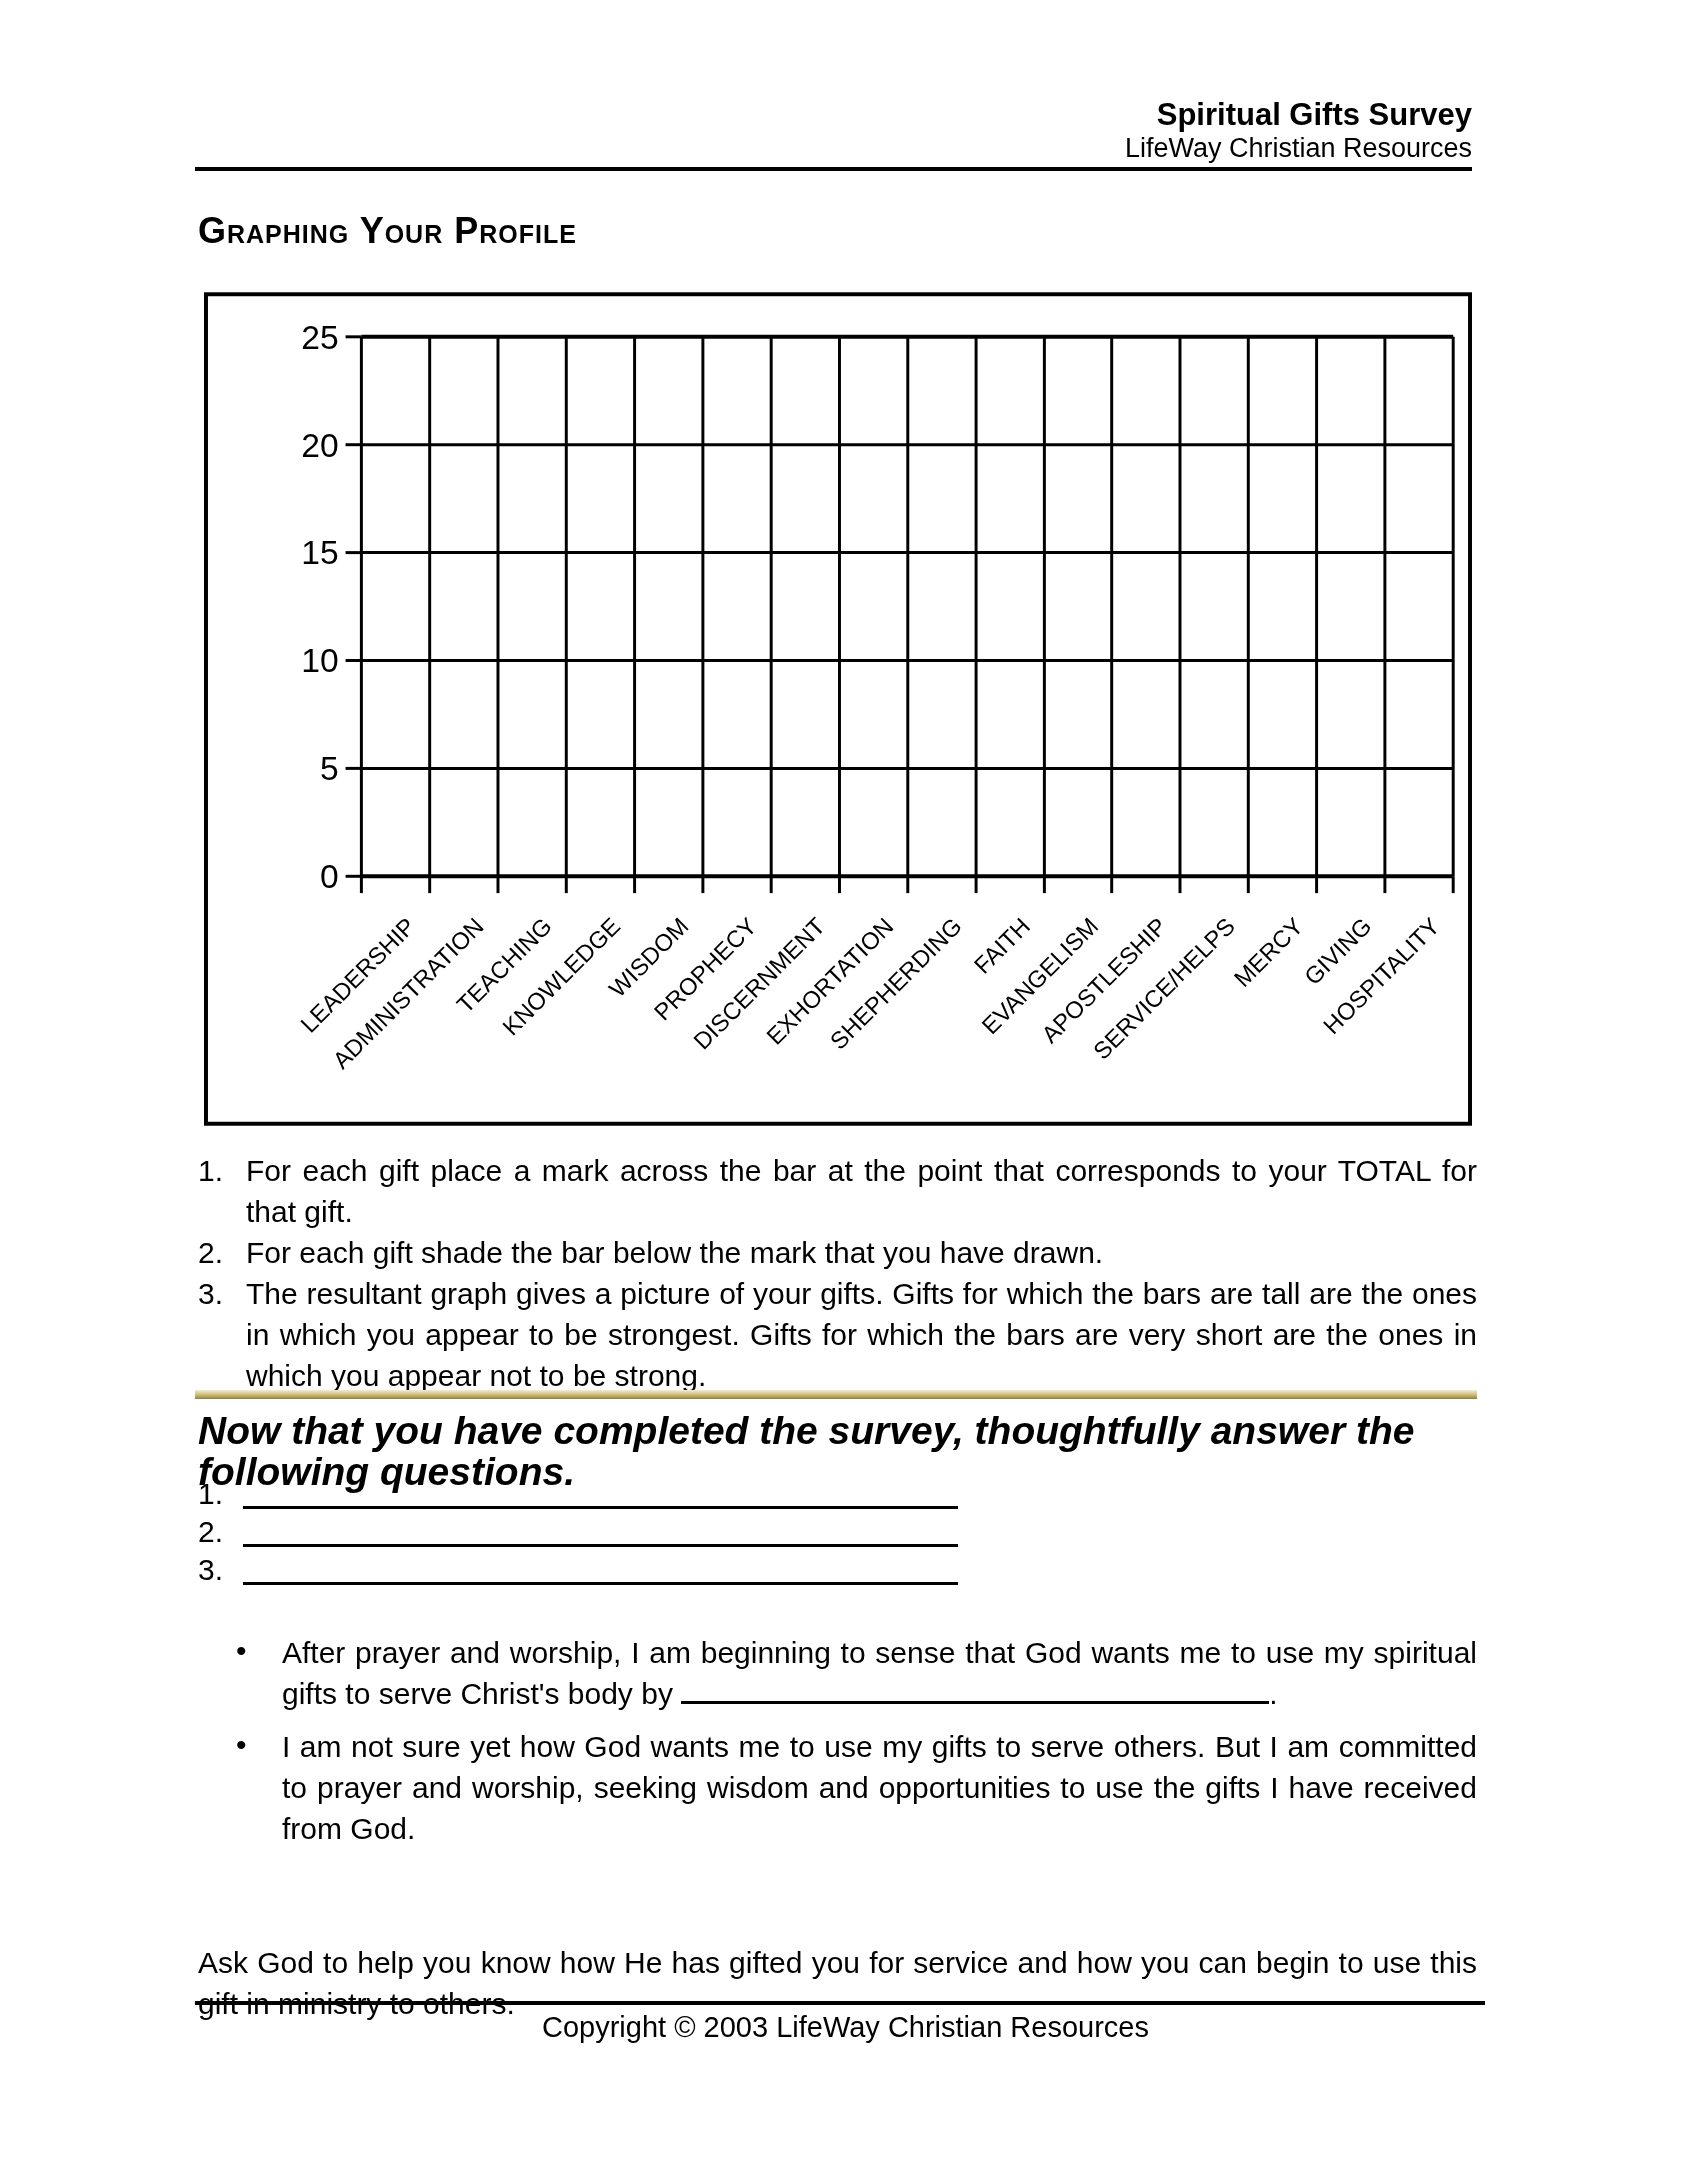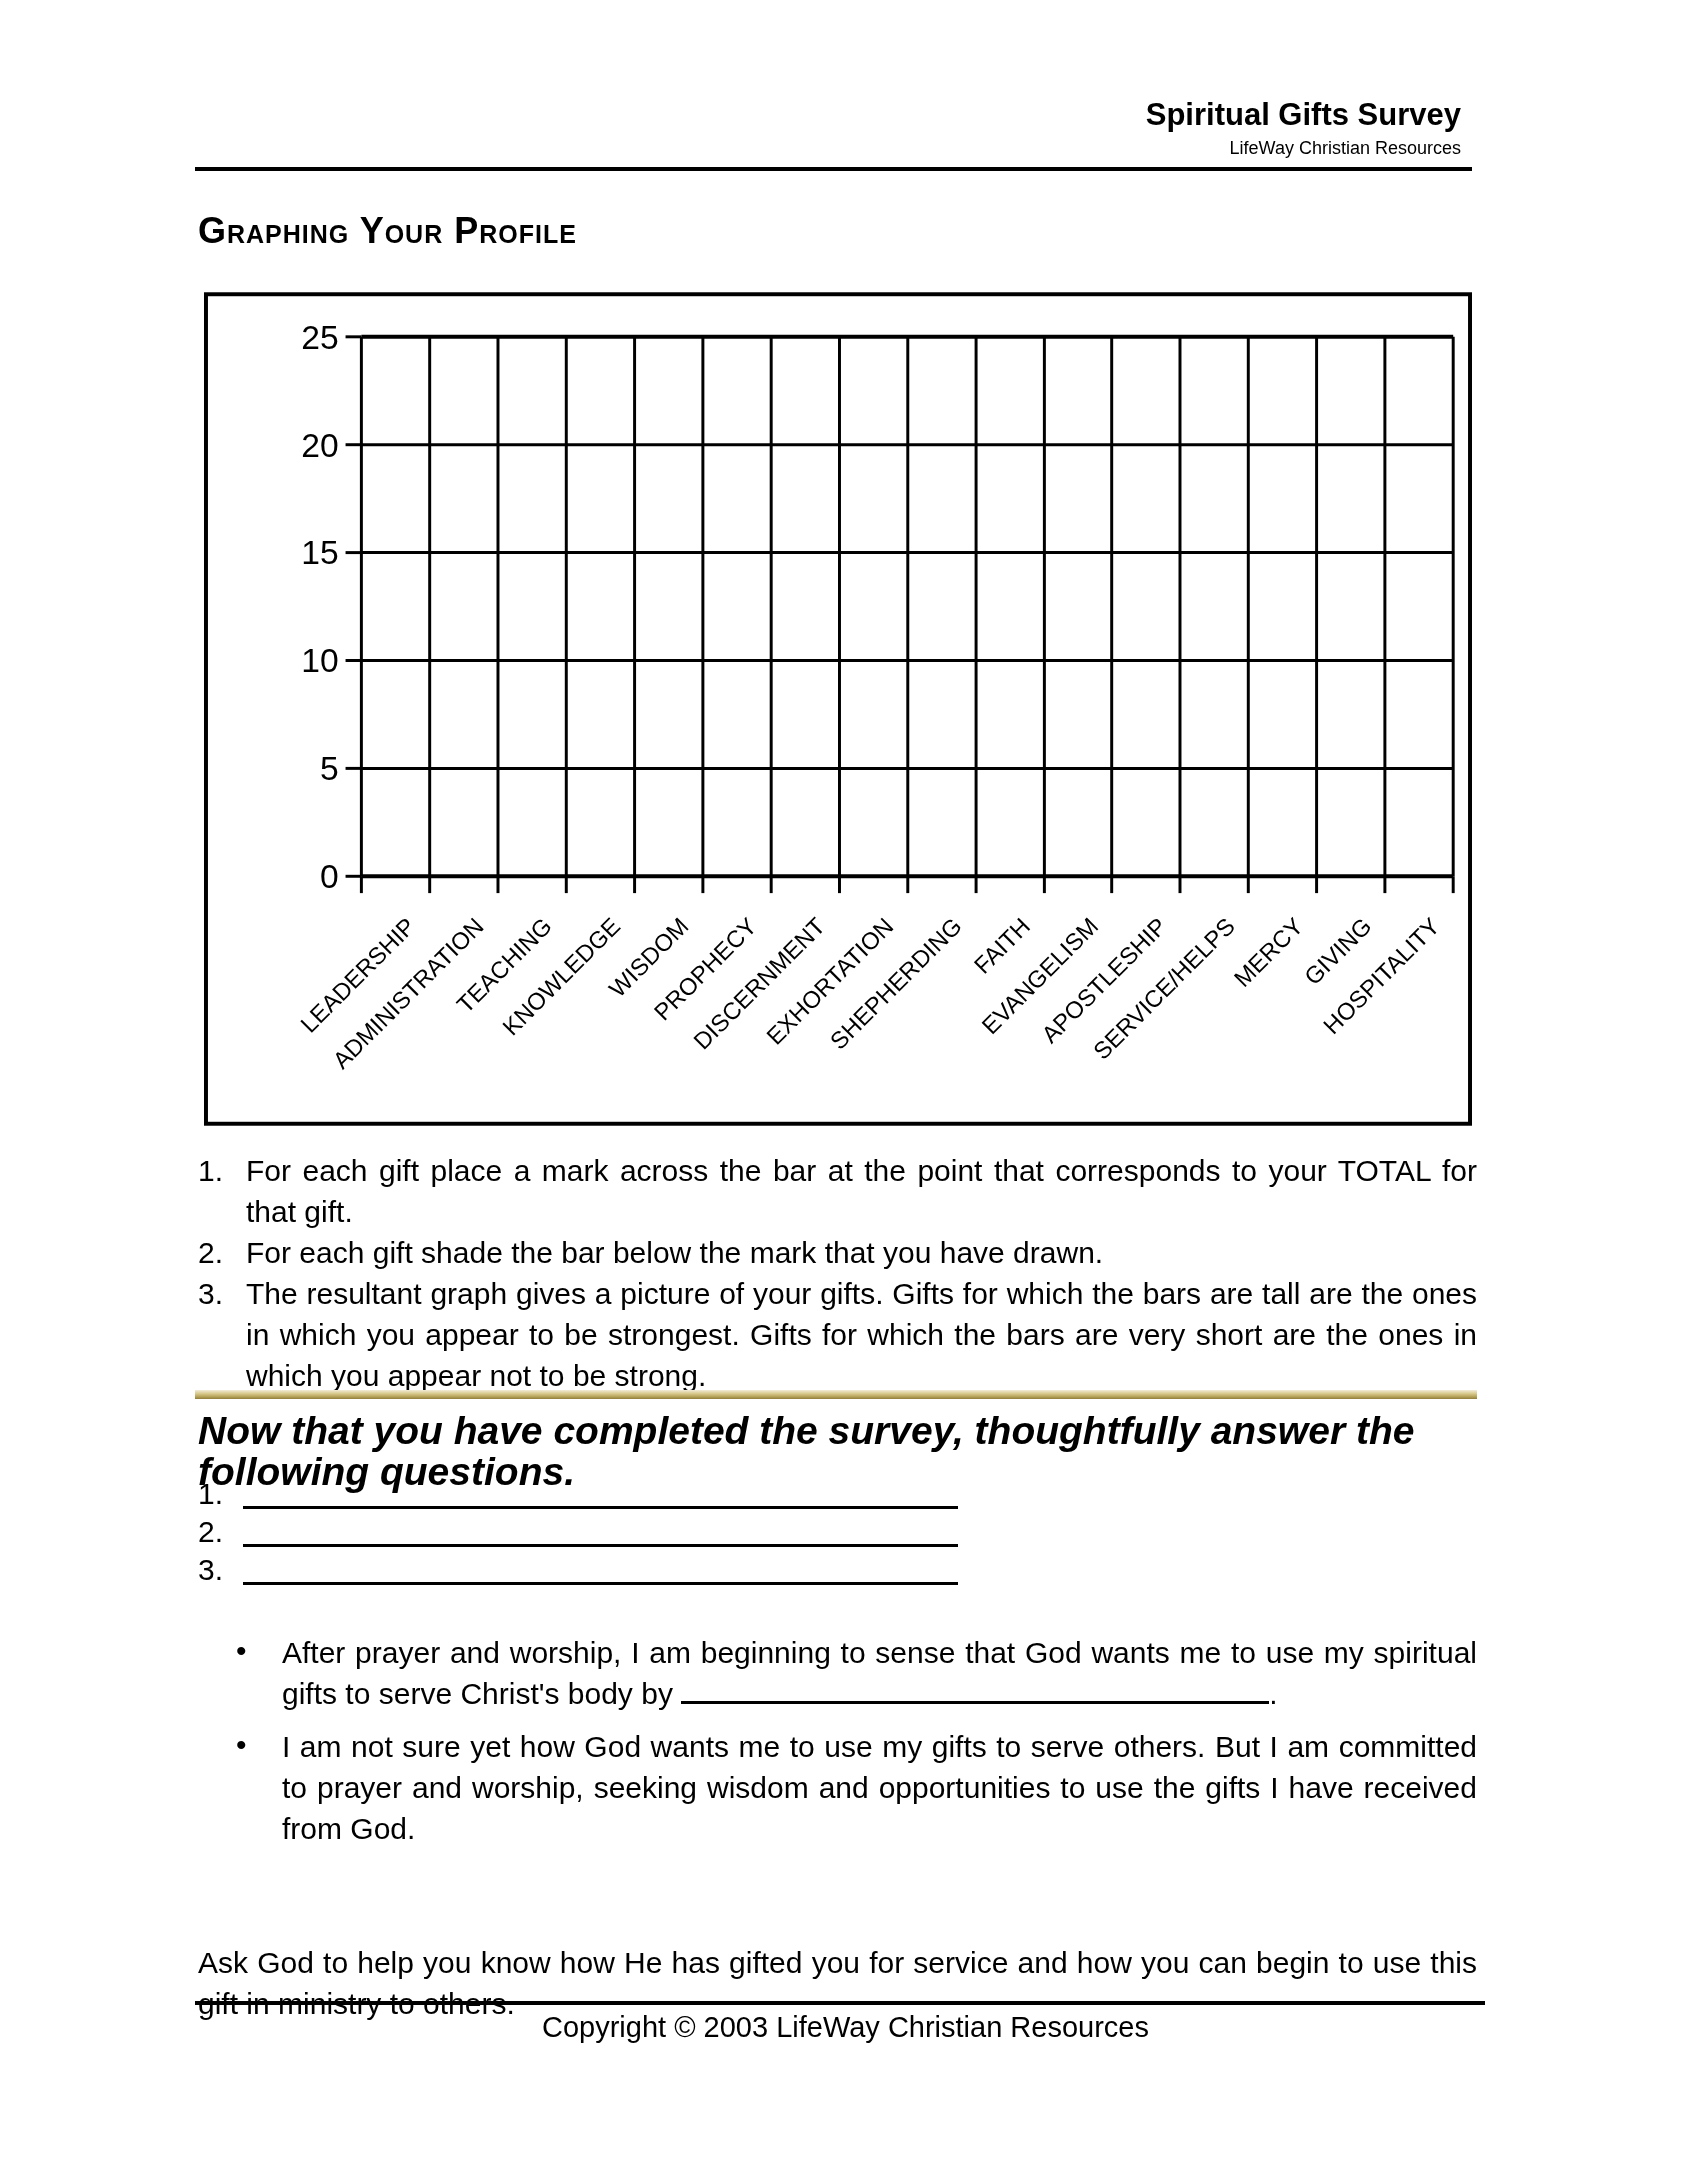--- a/index.html
+++ b/index.html
@@ -3,23 +3,23 @@
 <meta charset="utf-8">
 <style>
   html,body { margin:0; padding:0; background:#888; }
   .page {
     position:relative; width:1683px; height:2178px; margin:0 auto;
     background:#ffffff; color:#000;
     font-family:"Liberation Sans", sans-serif;
     overflow:hidden;
   }
   
-  .hdr { position:absolute; left:195px; right:222px; top:97px; text-align:right; }
+  .hdr { position:absolute; left:195px; right:211px; top:97px; text-align:right; }
   .hdr-title { font-size:31px; font-weight:700; line-height:36px; }
-  .hdr-sub   { font-size:18px; line-height:30px; }
+  .hdr-sub   { font-size:27px; line-height:30px; }
   .hdr-rule  { position:absolute; left:195px; right:211px; top:167px; height:4px; background:#000; }
   
   .page-title {
     position:absolute; left:198px; top:210px;
     font-size:36px; font-weight:700; font-variant:small-caps;
     letter-spacing:1px;
   }
   
   .chart-wrap { position:absolute; left:204px; top:292px; width:1268px; height:592px; }
   .chart-wrap svg { display:block; }

